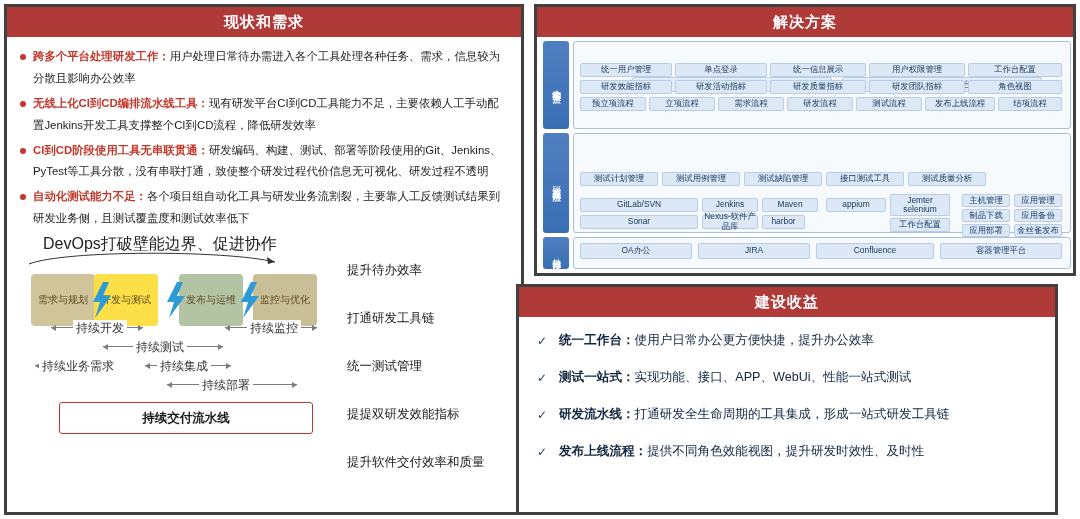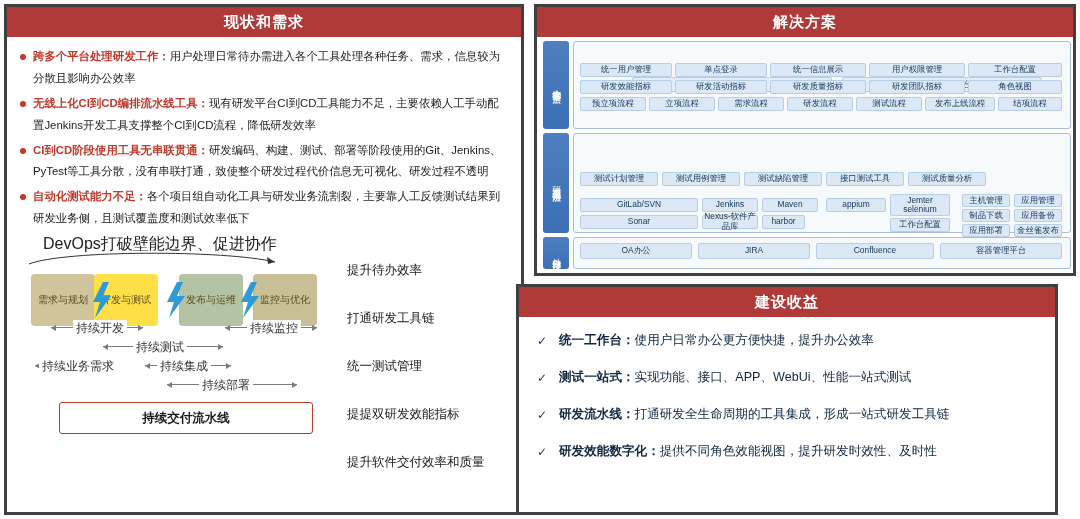--- a/index.html
+++ b/index.html
@@ -260,18 +260,18 @@
       <div class="bitem">
         <span class="ck">✓</span>
         <b>测试一站式：</b><span>实现功能、接口、APP、WebUi、性能一站式测试</span>
       </div>
       <div class="bitem">
         <span class="ck">✓</span>
         <b>研发流水线：</b><span>打通研发全生命周期的工具集成，形成一站式研发工具链</span>
       </div>
       <div class="bitem">
         <span class="ck">✓</span>
-        <b>研发效能数字化：</b><span>提供不同角色效能视图，提升研发时效性、及时性</span>
+        <b>发布上线流程：</b><span>提供不同角色效能视图，提升研发时效性、及时性</span>
       </div>
     </div>
   </div>
 
 </div>
 
 </body></html>

